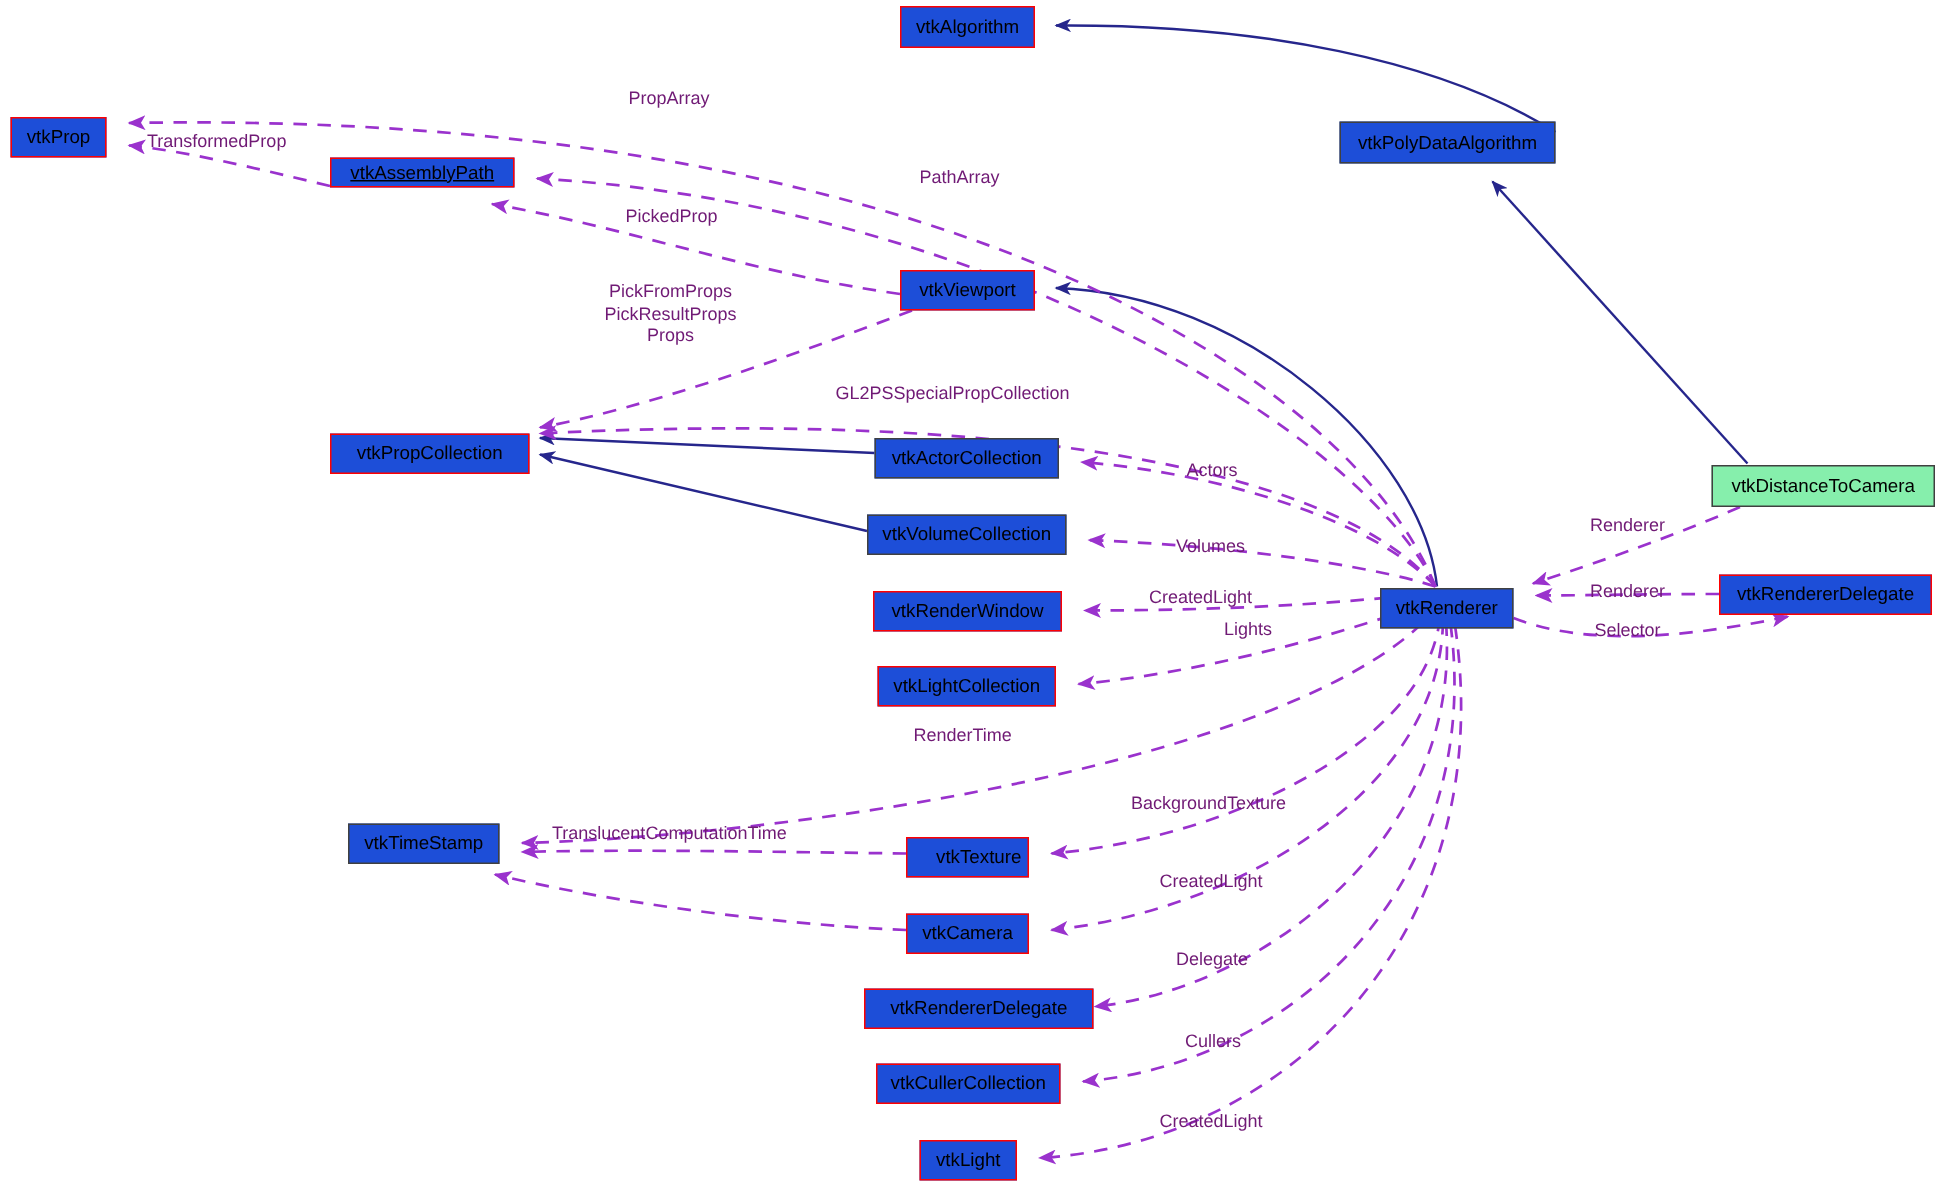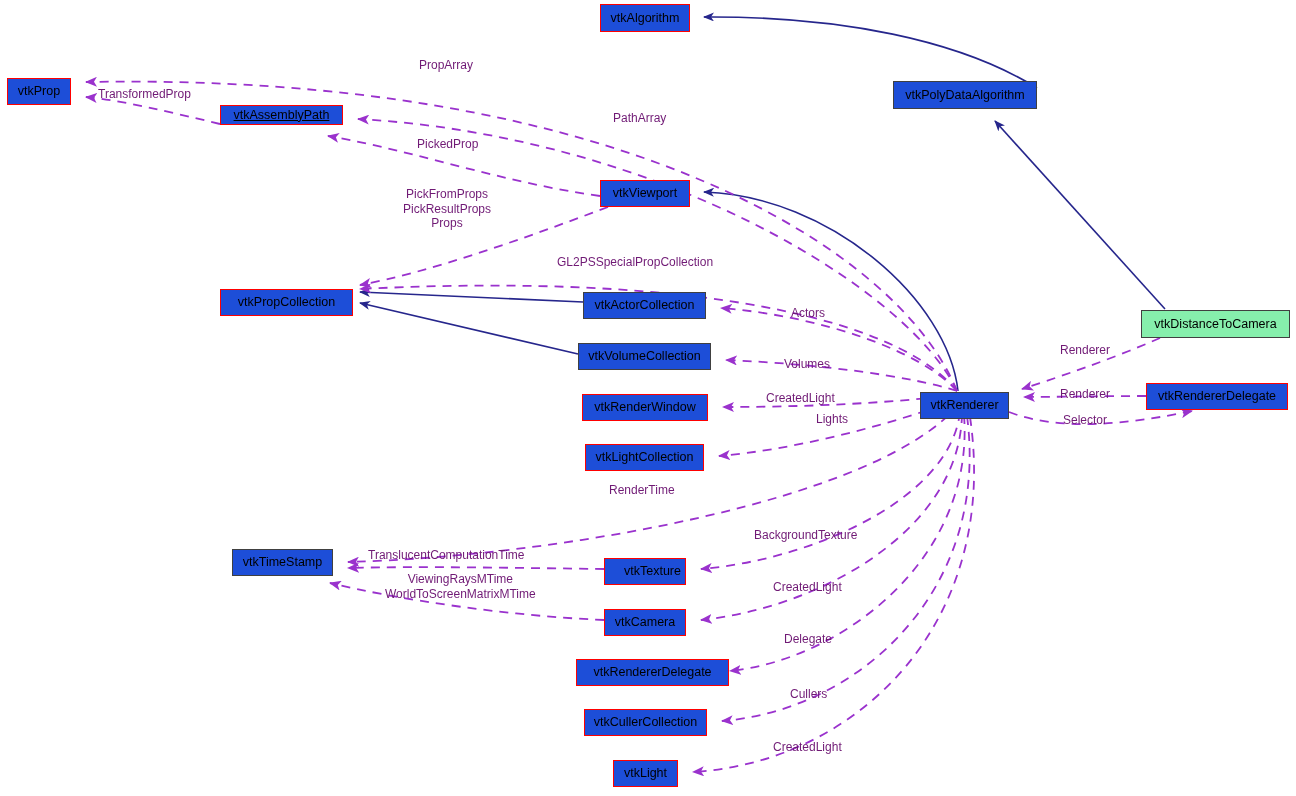--- a/index.html
+++ b/index.html
@@ -150,20 +150,18 @@
   <div class="edge-label" style="left:791px;top:306px;">Actors</div>
   <div class="edge-label" style="left:1060px;top:343px;">Renderer</div>
   <div class="edge-label" style="left:784px;top:357px;">Volumes</div>
   <div class="edge-label" style="left:766px;top:391px;">CreatedLight</div>
   <div class="edge-label" style="left:1060px;top:387px;">Renderer</div>
   <div class="edge-label" style="left:816px;top:412px;">Lights</div>
   <div class="edge-label" style="left:1063px;top:413px;">Selector</div>
   <div class="edge-label" style="left:609px;top:483px;">RenderTime</div>
   <div class="edge-label" style="left:754px;top:528px;">BackgroundTexture</div>
   <div class="edge-label" style="left:368px;top:548px;">TranslucentComputationTime</div>
-  <div class="edge-label" style="left:385px;top:572px;">ViewingRaysMTime
-WorldToScreenMatrixMTime</div>
   <div class="edge-label" style="left:773px;top:580px;">CreatedLight</div>
   <div class="edge-label" style="left:784px;top:632px;">Delegate</div>
   <div class="edge-label" style="left:790px;top:687px;">Cullers</div>
   <div class="edge-label" style="left:773px;top:740px;">CreatedLight</div>
 
 </div>
 
 </body></html>

